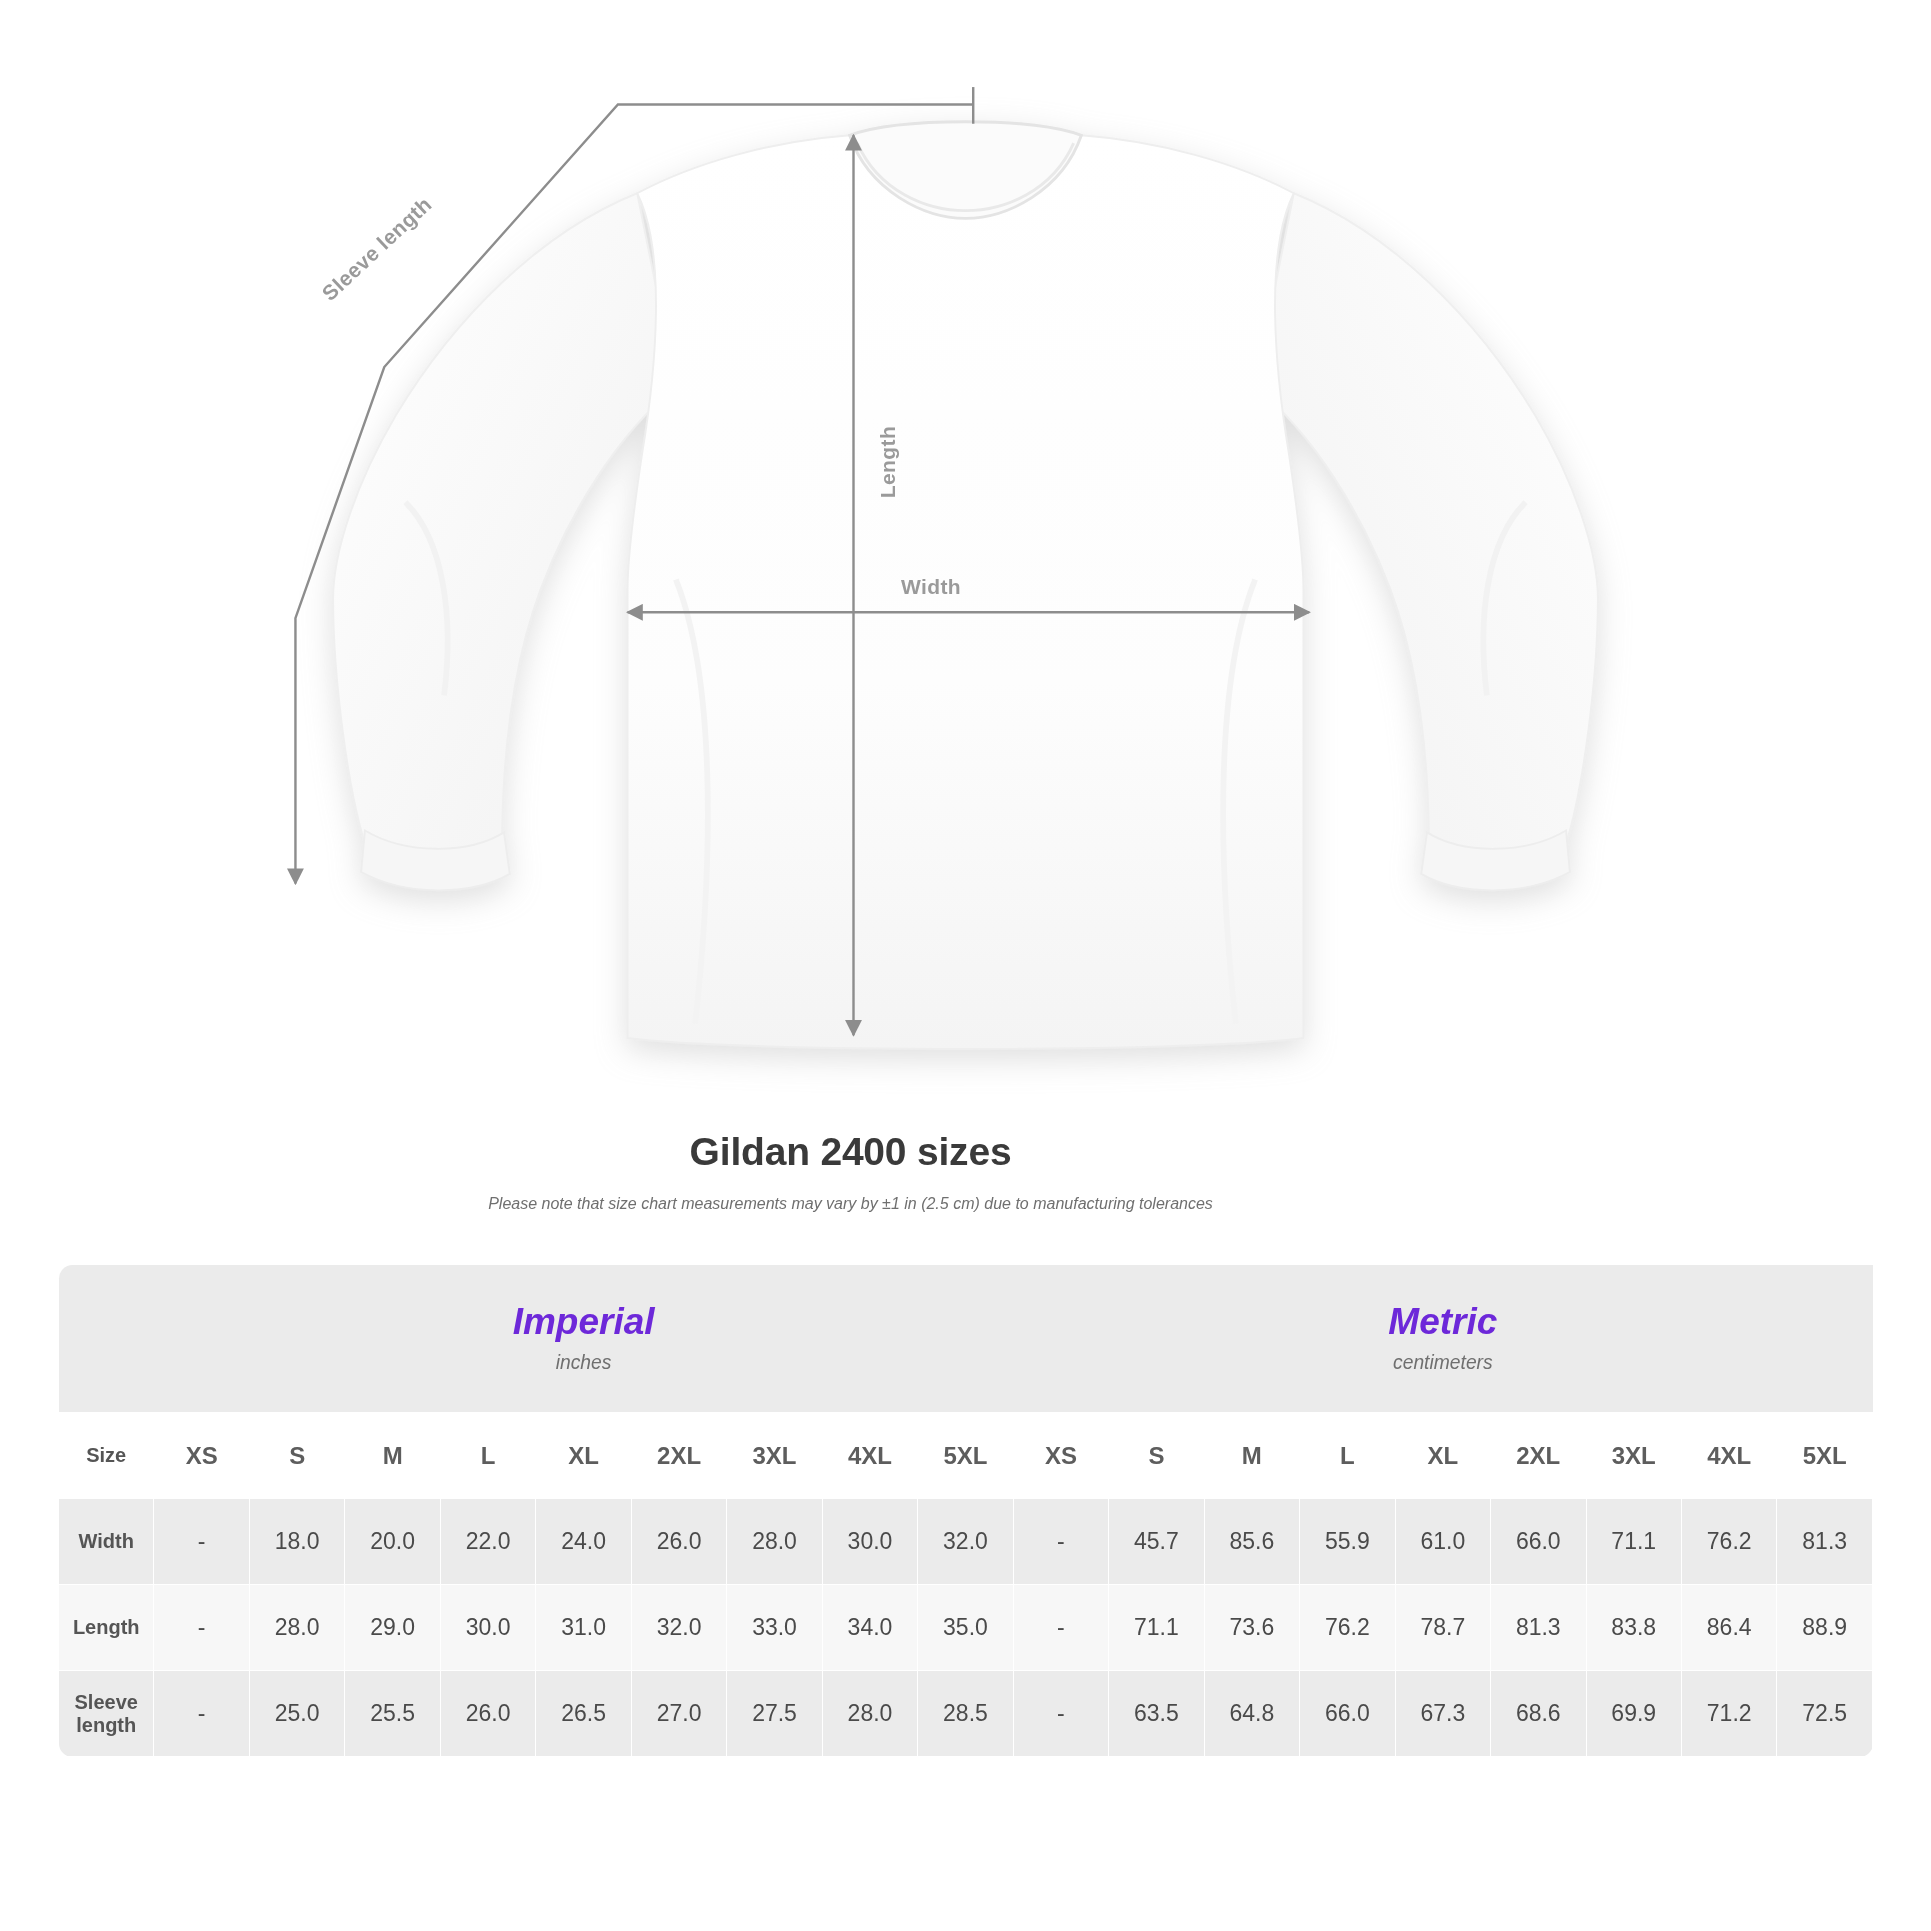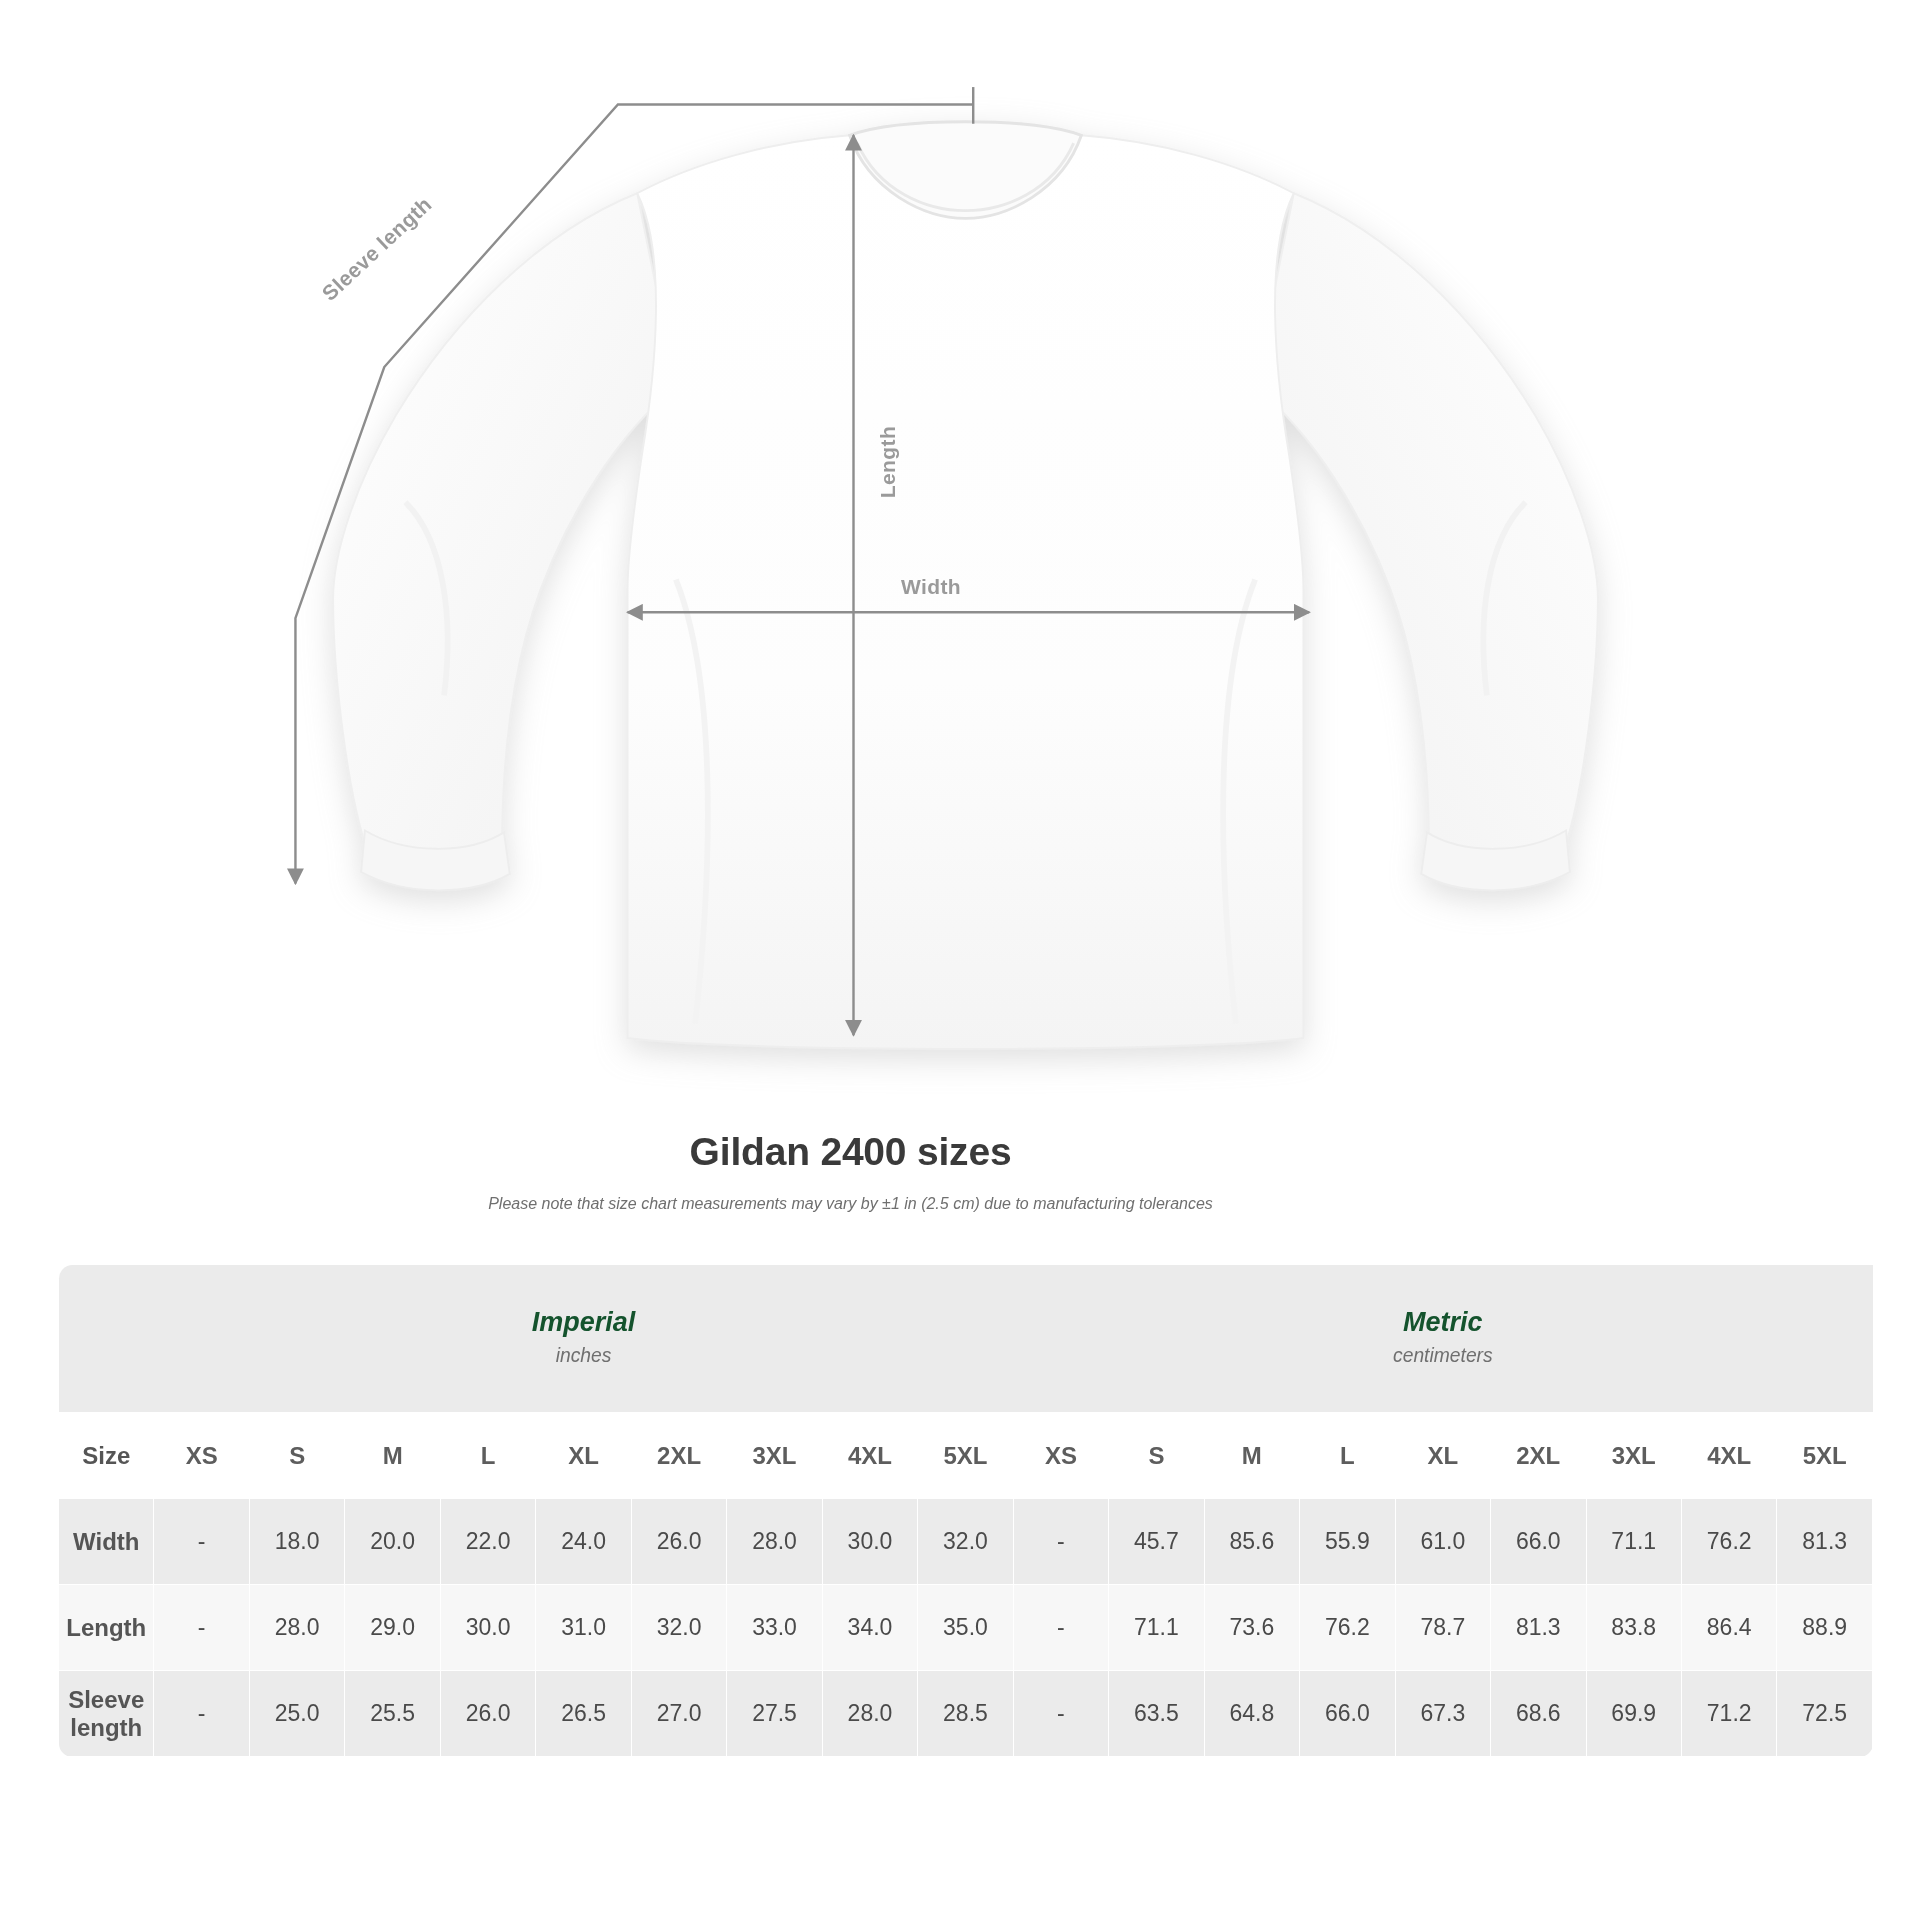--- a/index.html
+++ b/index.html
@@ -89,24 +89,24 @@
   table.size-table tr.unit-row td {
     background: #ebebeb;
     text-align: center;
     padding: 29px 0 33px 0;
     border: none;
   }
   .unit-corner {
     border-top-left-radius: 13.5px;
   }
   .unit-name {
-    font-size: 27px;
+    font-size: 37px;
     font-weight: bold;
     font-style: italic;
-    color: #14532d;
+    color: #6d28d9;
     line-height: 1.25;
   }
   .unit-sub {
     font-size: 19.3px;
     font-style: italic;
     color: #6f6f6f;
     margin-top: 5.8px;
   }
   table.size-table th,
   table.size-table td {
@@ -115,21 +115,21 @@
     text-align: center;
     padding: 0;
     height: 85px;
     border: 1px solid #ffffff;
   }
   table.size-table th.row-head,
   table.size-table td.row-head {
     font-weight: bold;
     color: #555555;
     width: 222px;
-    font-size: 24px;
+    font-size: 20px;
     margin-left: 28px;
   }
   tr.header-row th {
     background: #ffffff;
     font-weight: bold;
     color: #5d5d5d;
     font-size: 24px;
   }
   tr.band-grey td {
     background: #ebebeb;

